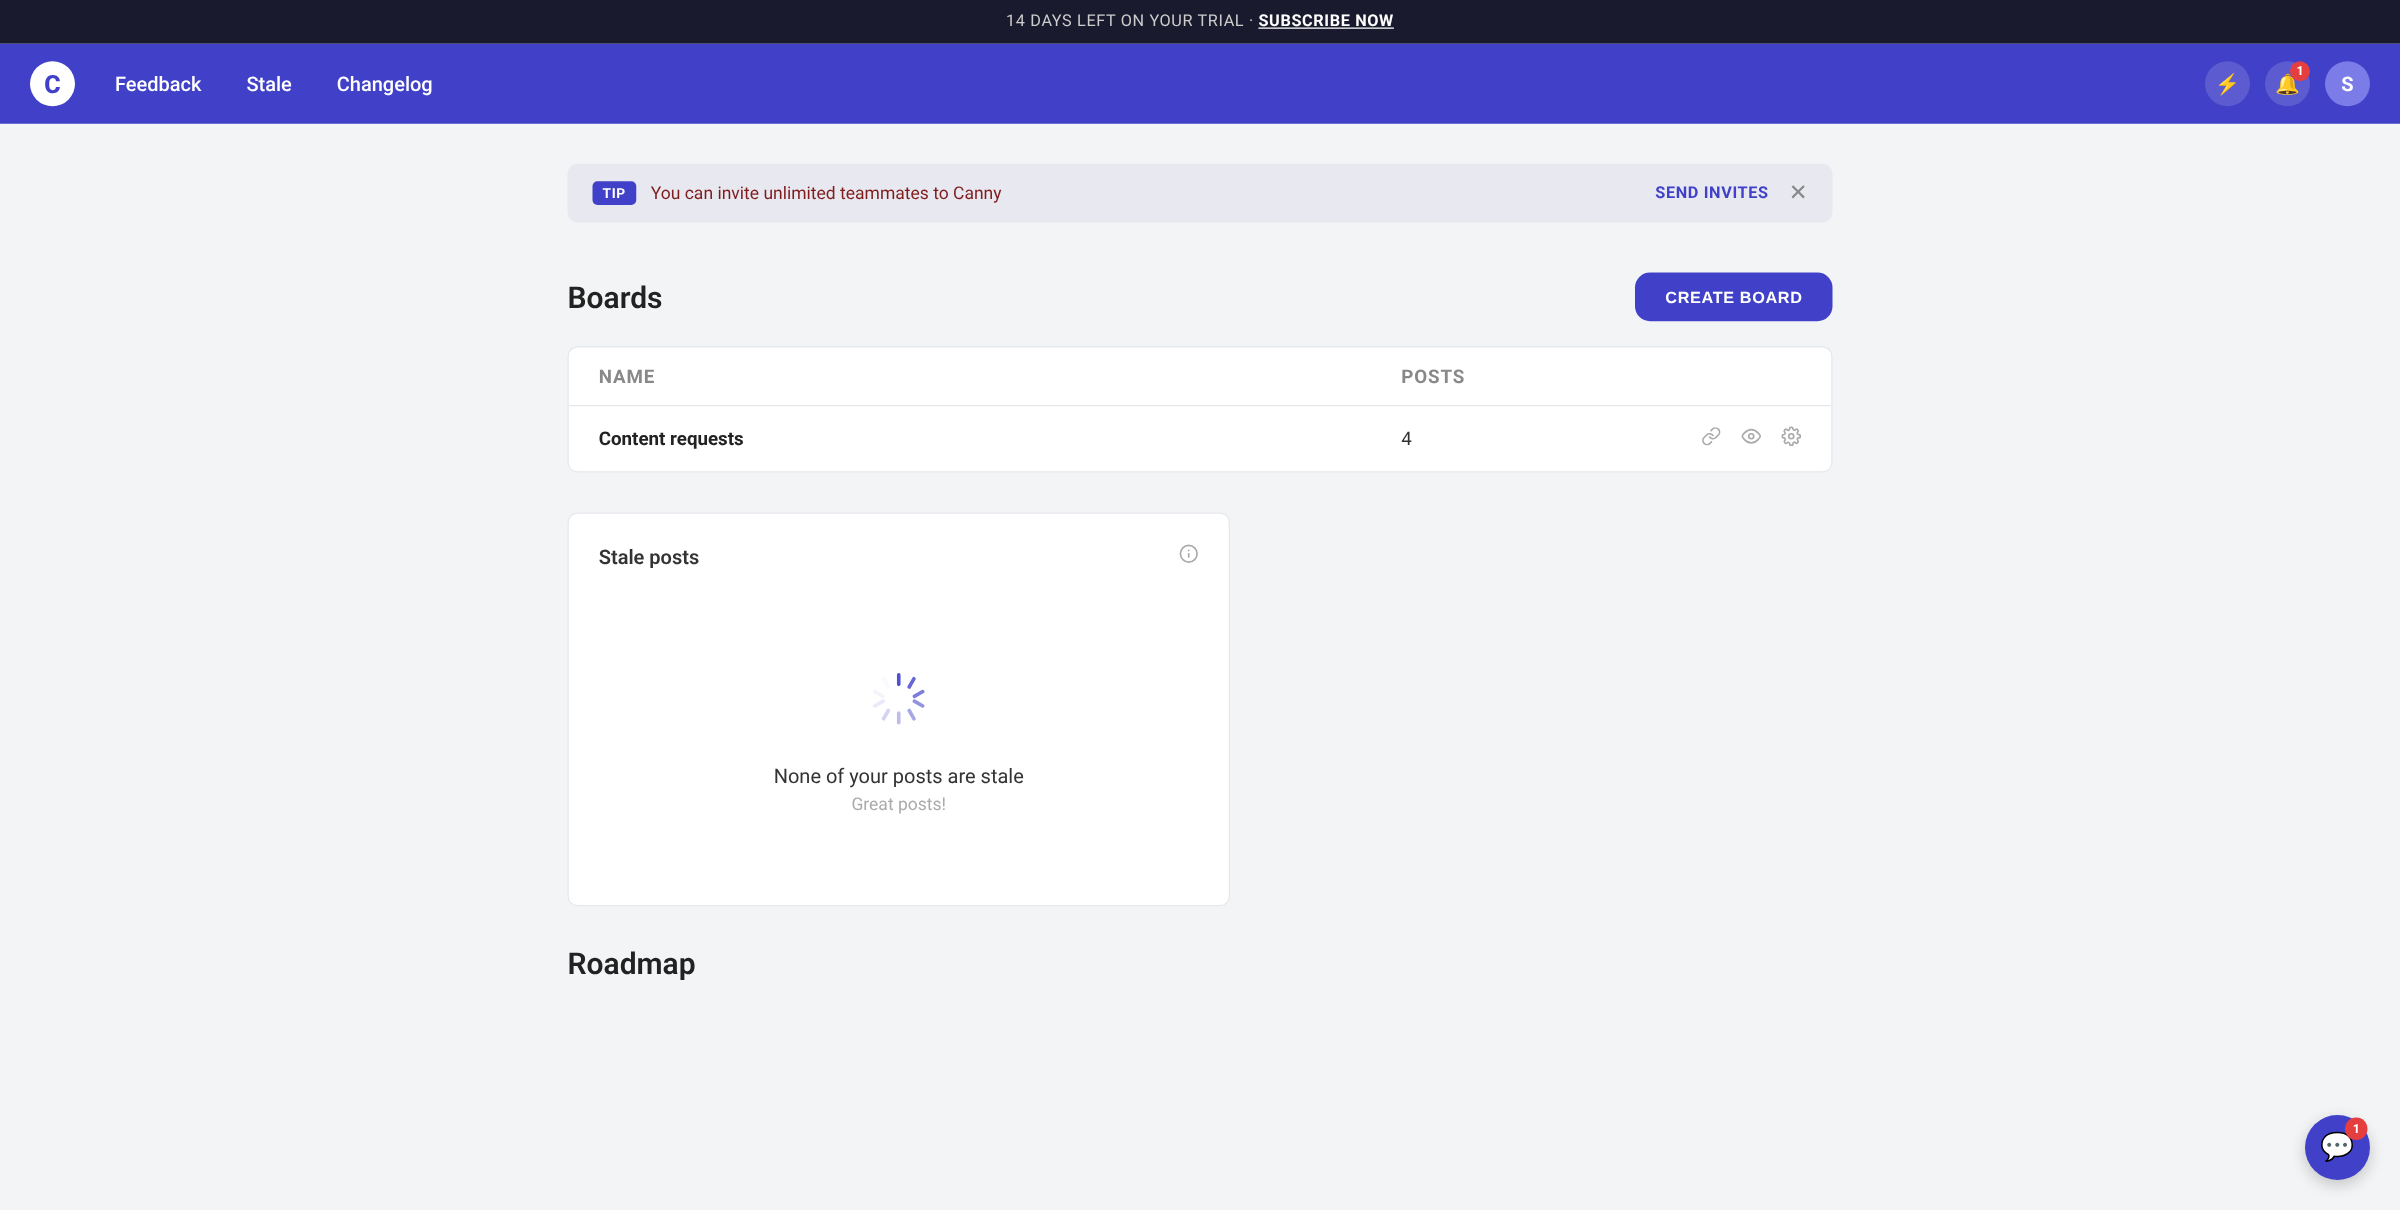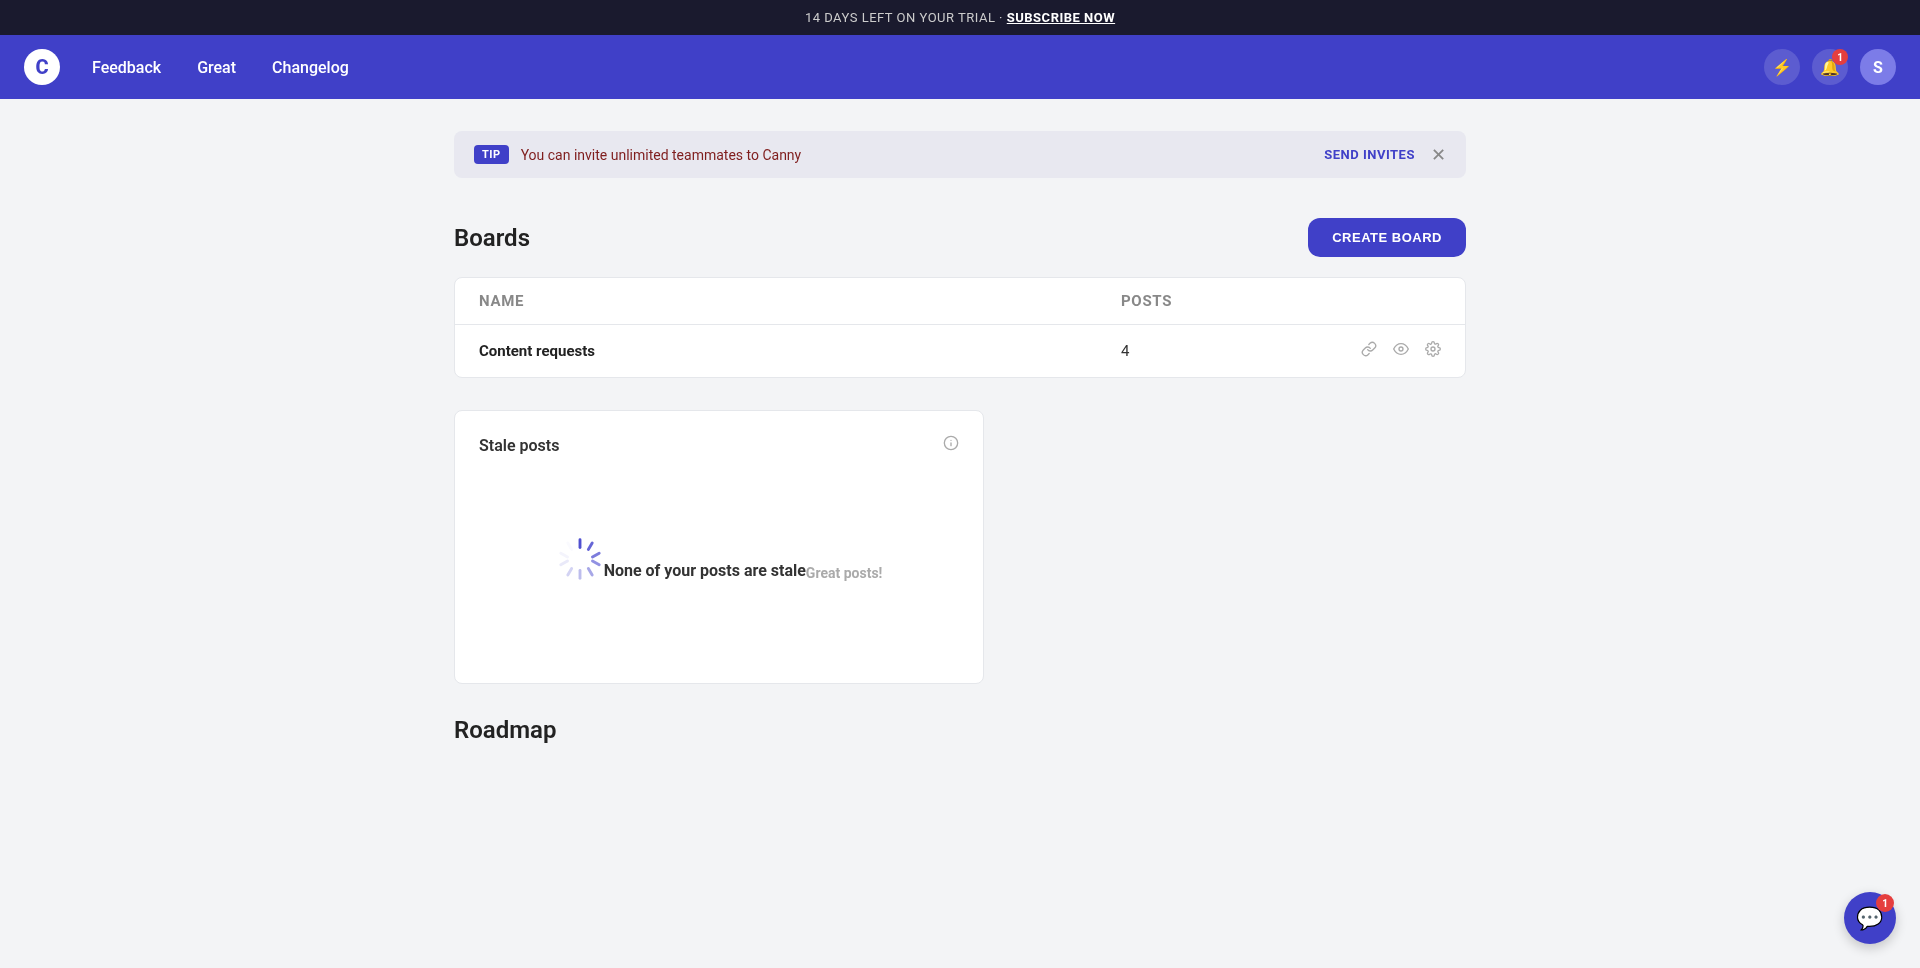--- a/index.html
+++ b/index.html
@@ -241,25 +241,24 @@
       font-weight: 600;
       color: #333;
     }
     .stale-info-icon {
       color: #aaa;
       font-size: 16px;
       cursor: pointer;
     }
     .stale-empty {
       display: flex;
-      flex-direction: row;
+      flex-direction: column;
       align-items: center;
       justify-content: center;
       padding: 32px 0 48px;
-      font-weight: bold;
     }
     .spinner-icon {
       margin-bottom: 24px;
     }
     .stale-empty-main {
       font-size: 16px;
       color: #333;
       margin-bottom: 6px;
     }
     .stale-empty-sub {
@@ -320,21 +319,21 @@
 <div class="trial-banner">
   <span>14 DAYS LEFT ON YOUR TRIAL · </span><a>SUBSCRIBE NOW</a>
 </div>
 
 <nav class="navbar">
   <div class="navbar-logo">
     <span>C</span>
   </div>
   <div class="navbar-links">
     <a class="navbar-link">Feedback</a>
-    <a class="navbar-link">Great</a>
+    <a class="navbar-link">Stale</a>
     <a class="navbar-link">Changelog</a>
   </div>
   <div class="navbar-actions">
     <div class="nav-icon-btn">
       <span>⚡</span>
     </div>
     <div class="nav-icon-btn">
       <span>🔔</span>
       <div class="badge">1</div>
     </div>

